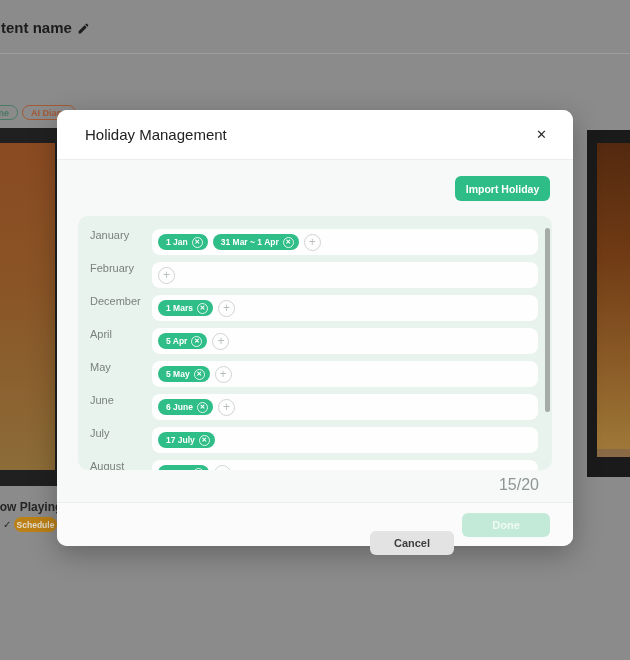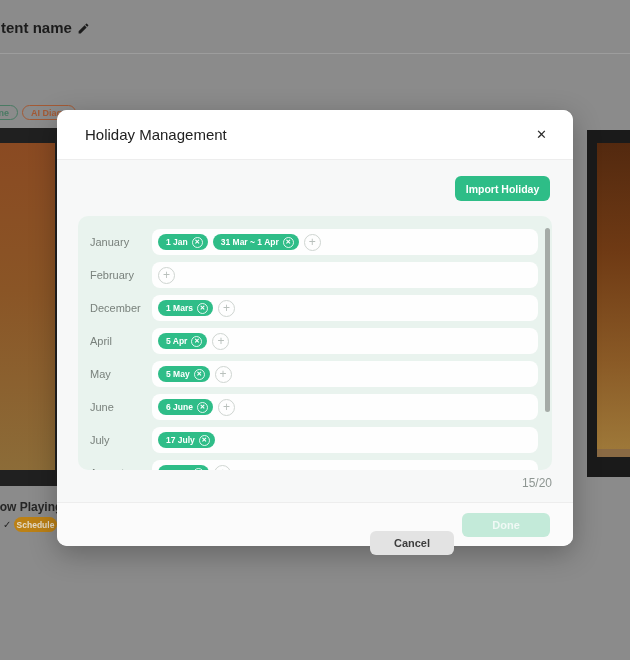--- a/index.html
+++ b/index.html
@@ -35,32 +35,32 @@
   .modal-header { position:absolute; left:0; top:0; right:0; height:50px; background:#fff; border-bottom:1px solid #ededed;
     border-radius:10px 10px 0 0; display:flex; align-items:center; justify-content:space-between; padding:0 22px 0 28px; }
   .modal-title { font-size:15px; font-weight:400; color:#222; }
   .close-btn { border:none; background:none; font-size:13px; color:#2b2b2b; cursor:pointer; font-family:inherit; line-height:1; padding:4px; }
 
   .import-btn { position:absolute; right:23px; top:66px; width:95px; height:25px; background:#2ebd87; border:none; border-radius:6px;
     color:#fff; font-size:10.5px; font-weight:700; cursor:pointer; font-family:inherit; }
 
   .list-card { position:absolute; left:21px; top:106px; width:474px; height:254px; background:#e9f3ee; border-radius:10px;
     overflow:hidden; padding-top:13px; }
-  .month-row { display:flex; align-items:center; height:26px; margin:0 14px 7px 12px; }
+  .month-row { display:flex; height:26px; margin:0 14px 7px 12px; }
   .month-label { width:62px; flex:none; font-size:11px; color:#79817c; }
   .holiday-box { flex:1; height:26px; background:#fefefe; border-radius:8px; display:flex; align-items:center; gap:5px; padding:4px 6px; cursor:pointer; }
   .chip { display:inline-flex; align-items:center; gap:4px; height:16px; background:#2fbd88; color:#fff; border-radius:999px;
     padding:0 5px 0 8px; font-size:8.5px; font-weight:600; white-space:nowrap; }
   .chip-x { width:11px; height:11px; border:1px solid rgba(255,255,255,.85); border-radius:50%; display:flex; align-items:center;
     justify-content:center; font-size:6.5px; line-height:1; cursor:pointer; }
   .plus-btn { width:17px; height:17px; flex:none; border-radius:50%; border:1px solid #cfd5d1; background:transparent; color:#b9c0bc;
     font-size:12px; line-height:1; display:flex; align-items:center; justify-content:center; padding:0; cursor:pointer; font-family:inherit; }
   .scroll-thumb { position:absolute; right:2px; top:12px; width:5px; height:184px; background:#a5aba7; border-radius:3px; cursor:pointer; }
 
-  .counter { position:absolute; right:21px; top:366px; font-size:12px; color:#8e9692; }
+  .counter { position:absolute; right:34px; top:366px; font-size:16px; color:#8e9692; }
 
   .modal-footer { position:absolute; left:0; right:0; bottom:0; height:44px; background:#fbfbfb; border-top:1px solid #ededed;
     border-radius:0 0 10px 10px; display:flex; align-items:center; justify-content:flex-end; gap:8px; padding-right:23px; }
   .btn { height:24px; border:none; border-radius:6px; font-size:11px; font-weight:700; font-family:inherit; cursor:pointer; }
   .btn-cancel { width:84px; background:#e3e3e3; color:#3d3d3d;margin-top:37px; }
   .btn-done { width:88px; background:#c3ead9; color:#f0f9f5; }
 </style>
 </head>
 <body>
 

